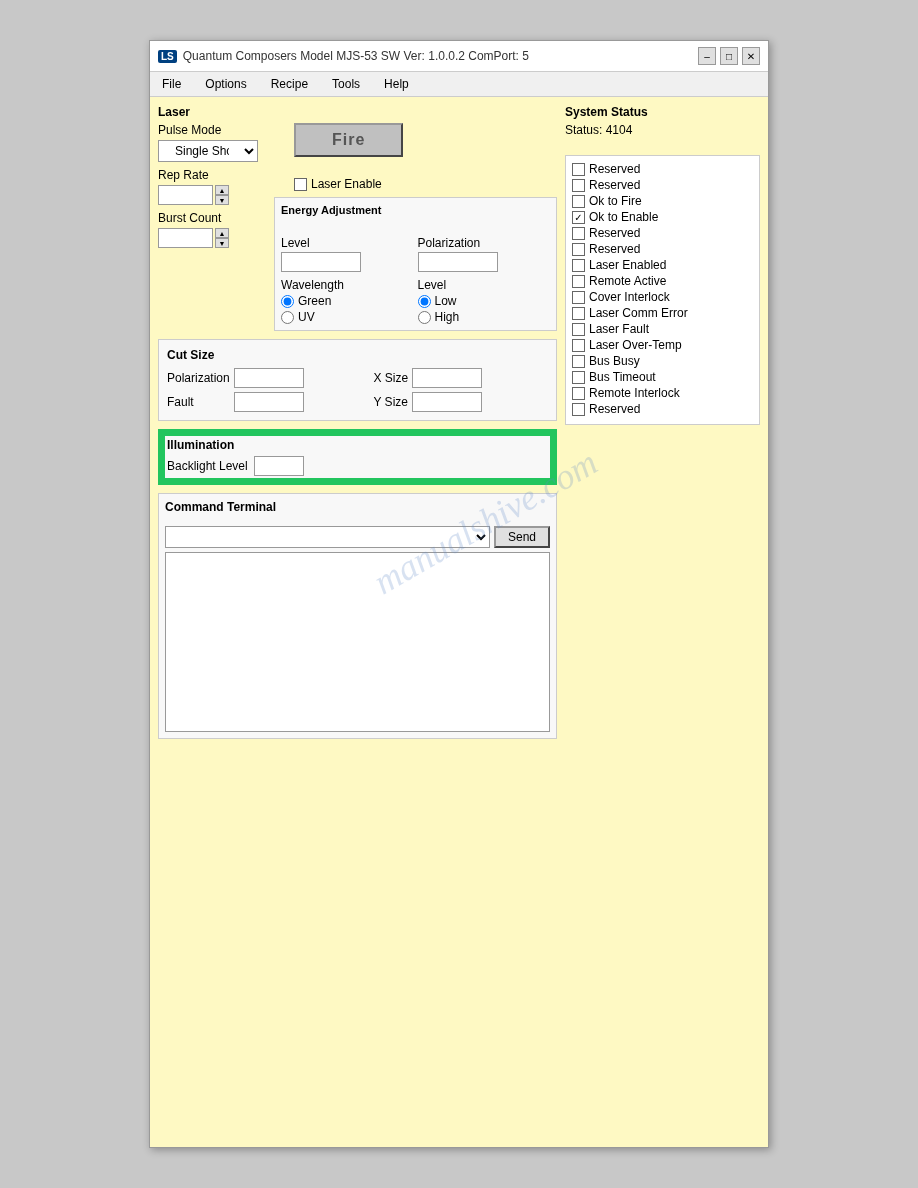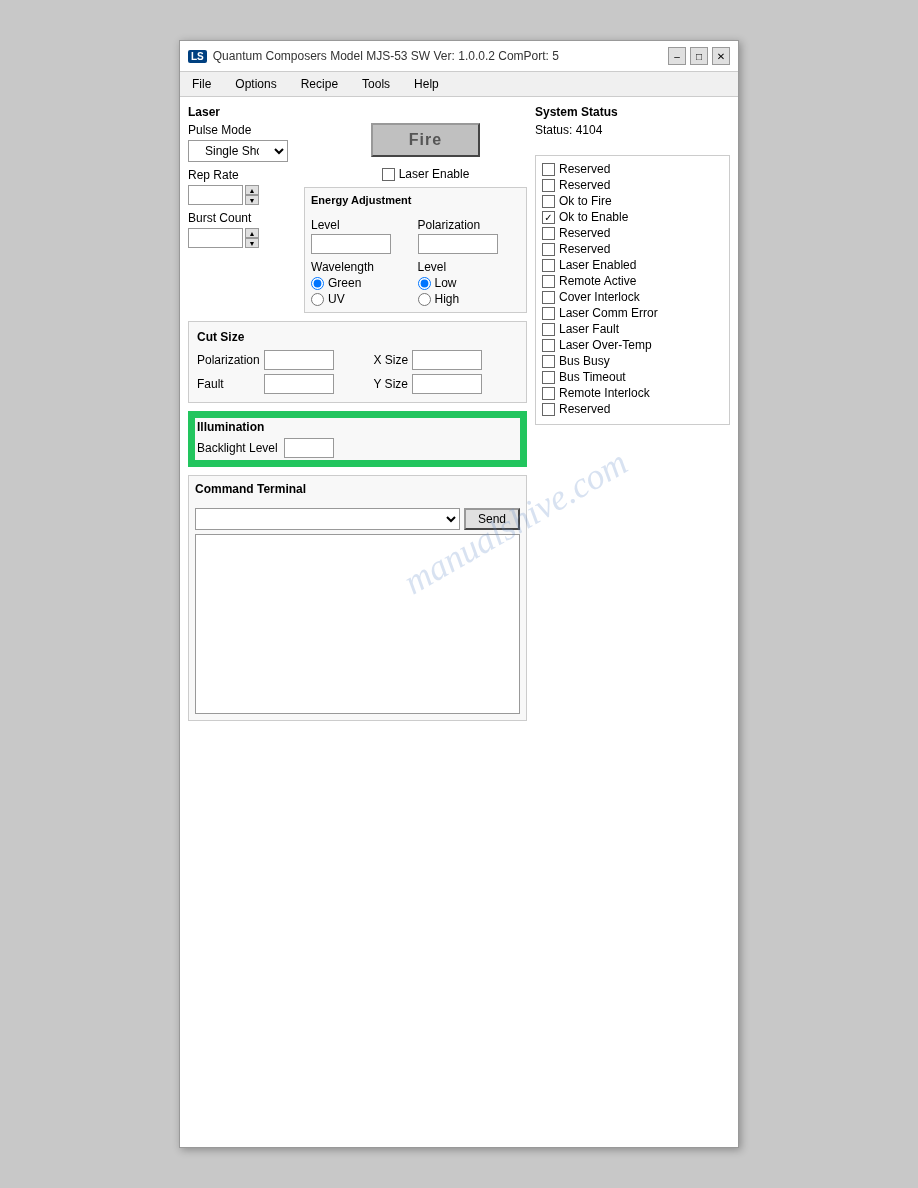--- a/index.html
+++ b/index.html
@@ -6,23 +6,23 @@
     body {
       background: #c8c8c8;
       font-family: 'Segoe UI', Tahoma, Geneva, Verdana, sans-serif;
       font-size: 12px;
       display: flex;
       justify-content: center;
       padding: 40px 0;
       min-height: 1188px;
     }
     .window {
-      background: #ffffff;
-      border: 1px solid #999;
-      width: 560px;
+      background: #fef9c3;
+      border: 1px solid #999;
+      width: 620px;
       box-shadow: 2px 2px 8px rgba(0,0,0,0.3);
     }
     .title-bar {
       background: #ffffff;
       border-bottom: 1px solid #ccc;
       padding: 6px 8px;
       display: flex;
       align-items: center;
       justify-content: space-between;
       font-size: 12px;
@@ -86,22 +86,22 @@
       gap: 8px;
     }
     .section-label {
       font-weight: bold;
       font-size: 12px;
       margin-bottom: 4px;
     }
     .fire-area {
       display: flex;
       flex-direction: column;
-      align-items: center;
-      gap: 10px;
+      align-items: flex-start;
+      gap: 20px;
       margin-left: 20px;
     }
     .fire-button {
       background: #c0c0c0;
       border: 2px outset #999;
       padding: 6px 36px;
       font-size: 16px;
       font-weight: bold;
       color: #555;
       cursor: pointer;
@@ -371,21 +371,21 @@
           <div style="display:flex; flex-direction:column; gap:6px; flex:1;">
             <div class="fire-area">
               <button class="fire-button">Fire</button>
               <div class="laser-enable-row">
                 <div class="checkbox-custom"></div>
                 <span>Laser Enable</span>
               </div>
             </div>
 
             <div class="energy-section">
-              <div class="section-label" style="font-size:11px; font-weight:bold; margin-bottom:12px;">Energy Adjustment</div>
+              <div class="section-label" style="font-size:11px; font-weight:bold; margin-bottom:20px;">Energy Adjustment</div>
               <div class="energy-grid">
                 <div>
                   <div class="energy-label">Level</div>
                   <input class="energy-input" type="text" style="">
                 </div>
                 <div>
                   <div class="energy-label">Polarization</div>
                   <input class="energy-input" type="text" style="">
                 </div>
               </div>

